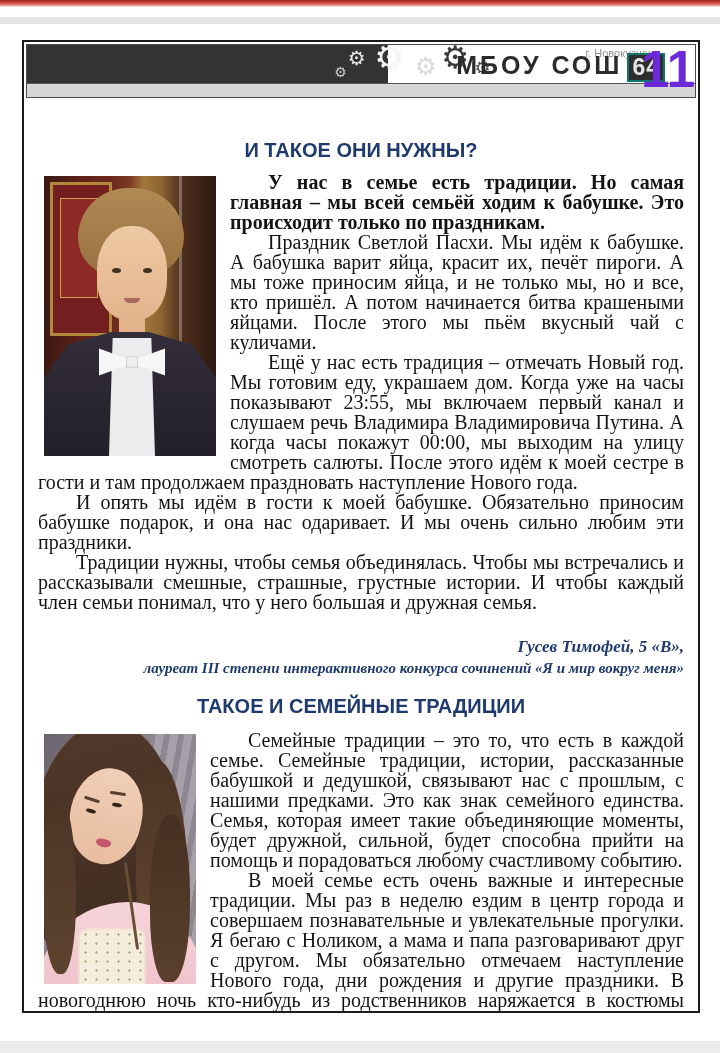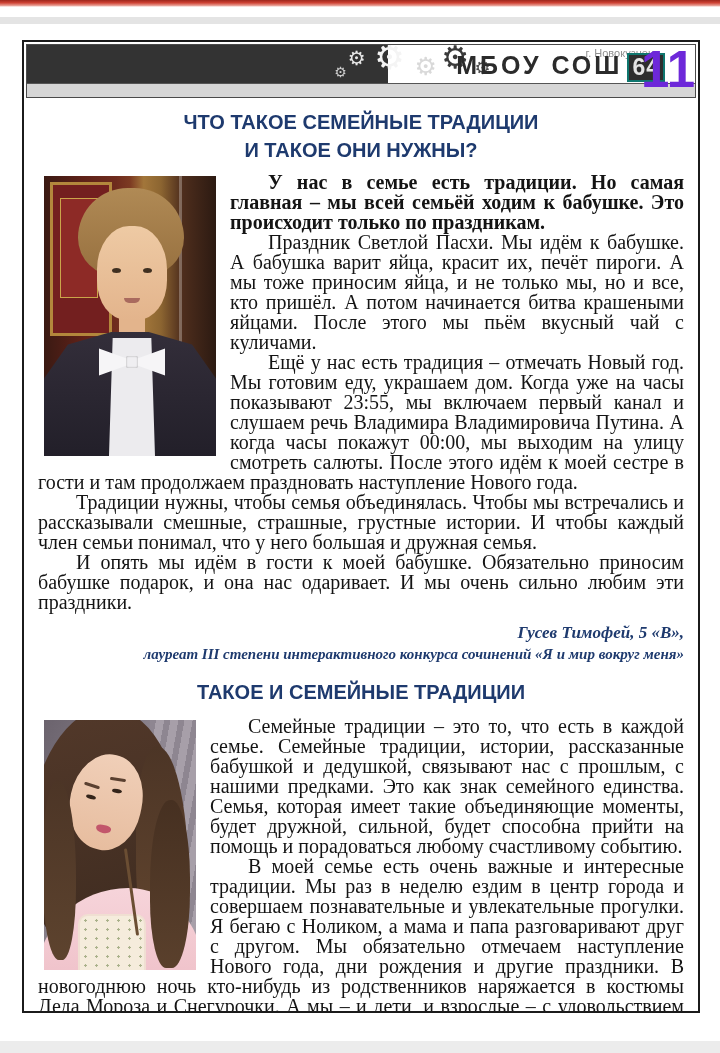--- a/index.html
+++ b/index.html
@@ -42,21 +42,21 @@
     line-height:1;background:transparent;}
 
   
   .content{padding:0 14px;}
   .art-title{font-family:"Liberation Sans",sans-serif;font-weight:bold;color:#1e3a6e;
     font-size:20px;line-height:28px;text-align:center;margin:10px 0 8px 0;}
   .art-body{font-size:20px;line-height:20px;text-align:justify;color:#141414;}
   .art-body::after{content:"";display:block;clear:both;}
   .art-body p{margin:0;text-indent:38px;hyphens:auto;}
   .lead{font-weight:bold;}
-  .signature{margin-top:10px;text-align:right;color:#1e3a6e;font-style:italic;font-weight:bold;}
+  .signature{margin-top:24px;text-align:right;color:#1e3a6e;font-style:italic;font-weight:bold;}
   .signature .sig-author{font-size:17px;line-height:22px;}
   .signature .sig-role{font-size:15px;line-height:20px;}
 
   
   .photo{position:relative;overflow:hidden;float:left;}
   .photo-boy{width:172px;height:280px;margin:4px 14px 4px 6px;
     background:linear-gradient(90deg,#3a1a13 0%,#5e2118 22%,#6f2c1e 42%,#7c3a22 50%,#a2763a 58%,#8c6531 68%,#4f2e1d 80%,#2c1a12 100%);}
   .photo-boy div{position:absolute;}
   .p1-poster{left:6px;top:6px;width:56px;height:148px;background:#731f1f;border:3px solid #b3873c;}
   .p1-poster-inner{left:16px;top:22px;width:36px;height:98px;background:#8d2a26;border:1px solid #caa54a;}
@@ -132,21 +132,21 @@
       <span>МБОУ СОШ</span>
       <span class="num-box">64</span>
     </div>
     <div class="banner-strip"></div>
   </div>
   <div class="page-number">11</div>
 
   <div class="content">
 
     <h1 class="art-title">
-      <span>ЧТО ТАКОЕ СЕМЕЙНЫЕ ТРАДИЦИИ</span><br>
+      <br>
       <span>И ТАКОЕ ОНИ НУЖНЫ?</span>
     </h1>
 
     <div class="art-body">
       <div class="photo photo-boy">
         <div class="p1-glass"></div>
         <div class="p1-poster"></div>
         <div class="p1-poster-inner"></div>
         <div class="p1-hair"></div>
         <div class="p1-neck"></div>
@@ -155,22 +155,22 @@
         <div class="p1-eye r"></div>
         <div class="p1-mouth"></div>
         <div class="p1-suit"></div>
         <div class="p1-shirt"></div>
         <div class="p1-bow"></div>
         <div class="p1-knot"></div>
       </div>
       <p class="lead">У нас в семье есть традиции. Но самая главная – мы всей семьёй ходим к бабушке. Это происходит только по праздникам.</p>
       <p>Праздник Светлой Пасхи. Мы идём к бабушке. А бабушка варит яйца, красит их, печёт пироги. А мы тоже приносим яйца, и не только мы, но и все, кто пришёл. А потом начинается битва крашеными яйцами. После этого мы пьём вкусный чай с куличами.</p>
       <p>Ещё у нас есть традиция – отмечать Новый год. Мы готовим еду, украшаем дом. Когда уже на часы показывают 23:55, мы включаем первый канал и слушаем речь Владимира Владимировича Путина. А когда часы покажут 00:00, мы выходим на улицу смотреть салюты. После этого идём к моей сестре в гости и там продолжаем праздновать наступление Нового года.</p>
+      <p>И опять мы идём в гости к моей бабушке. Обязательно приносим бабушке подарок, и она нас одаривает. И мы очень сильно любим эти праздники.</p>
       <p>Традиции нужны, чтобы семья объединялась. Чтобы мы встречались и рассказывали смешные, страшные, грустные истории. И чтобы каждый член семьи понимал, что у него большая и дружная семья.</p>
-      <p>И опять мы идём в гости к моей бабушке. Обязательно приносим бабушке подарок, и она нас одаривает. И мы очень сильно любим эти праздники.</p>
     </div>
 
     <div class="signature">
       <div class="sig-author">Гусев Тимофей, 5 «В»,</div>
       <div class="sig-role">лауреат III степени интерактивного конкурса сочинений «Я и мир вокруг меня»</div>
     </div>
 
     <h1 class="art-title" style="margin:14px 0 10px 0;">ТАКОЕ И СЕМЕЙНЫЕ ТРАДИЦИИ</h1>
 
     <div class="art-body">

